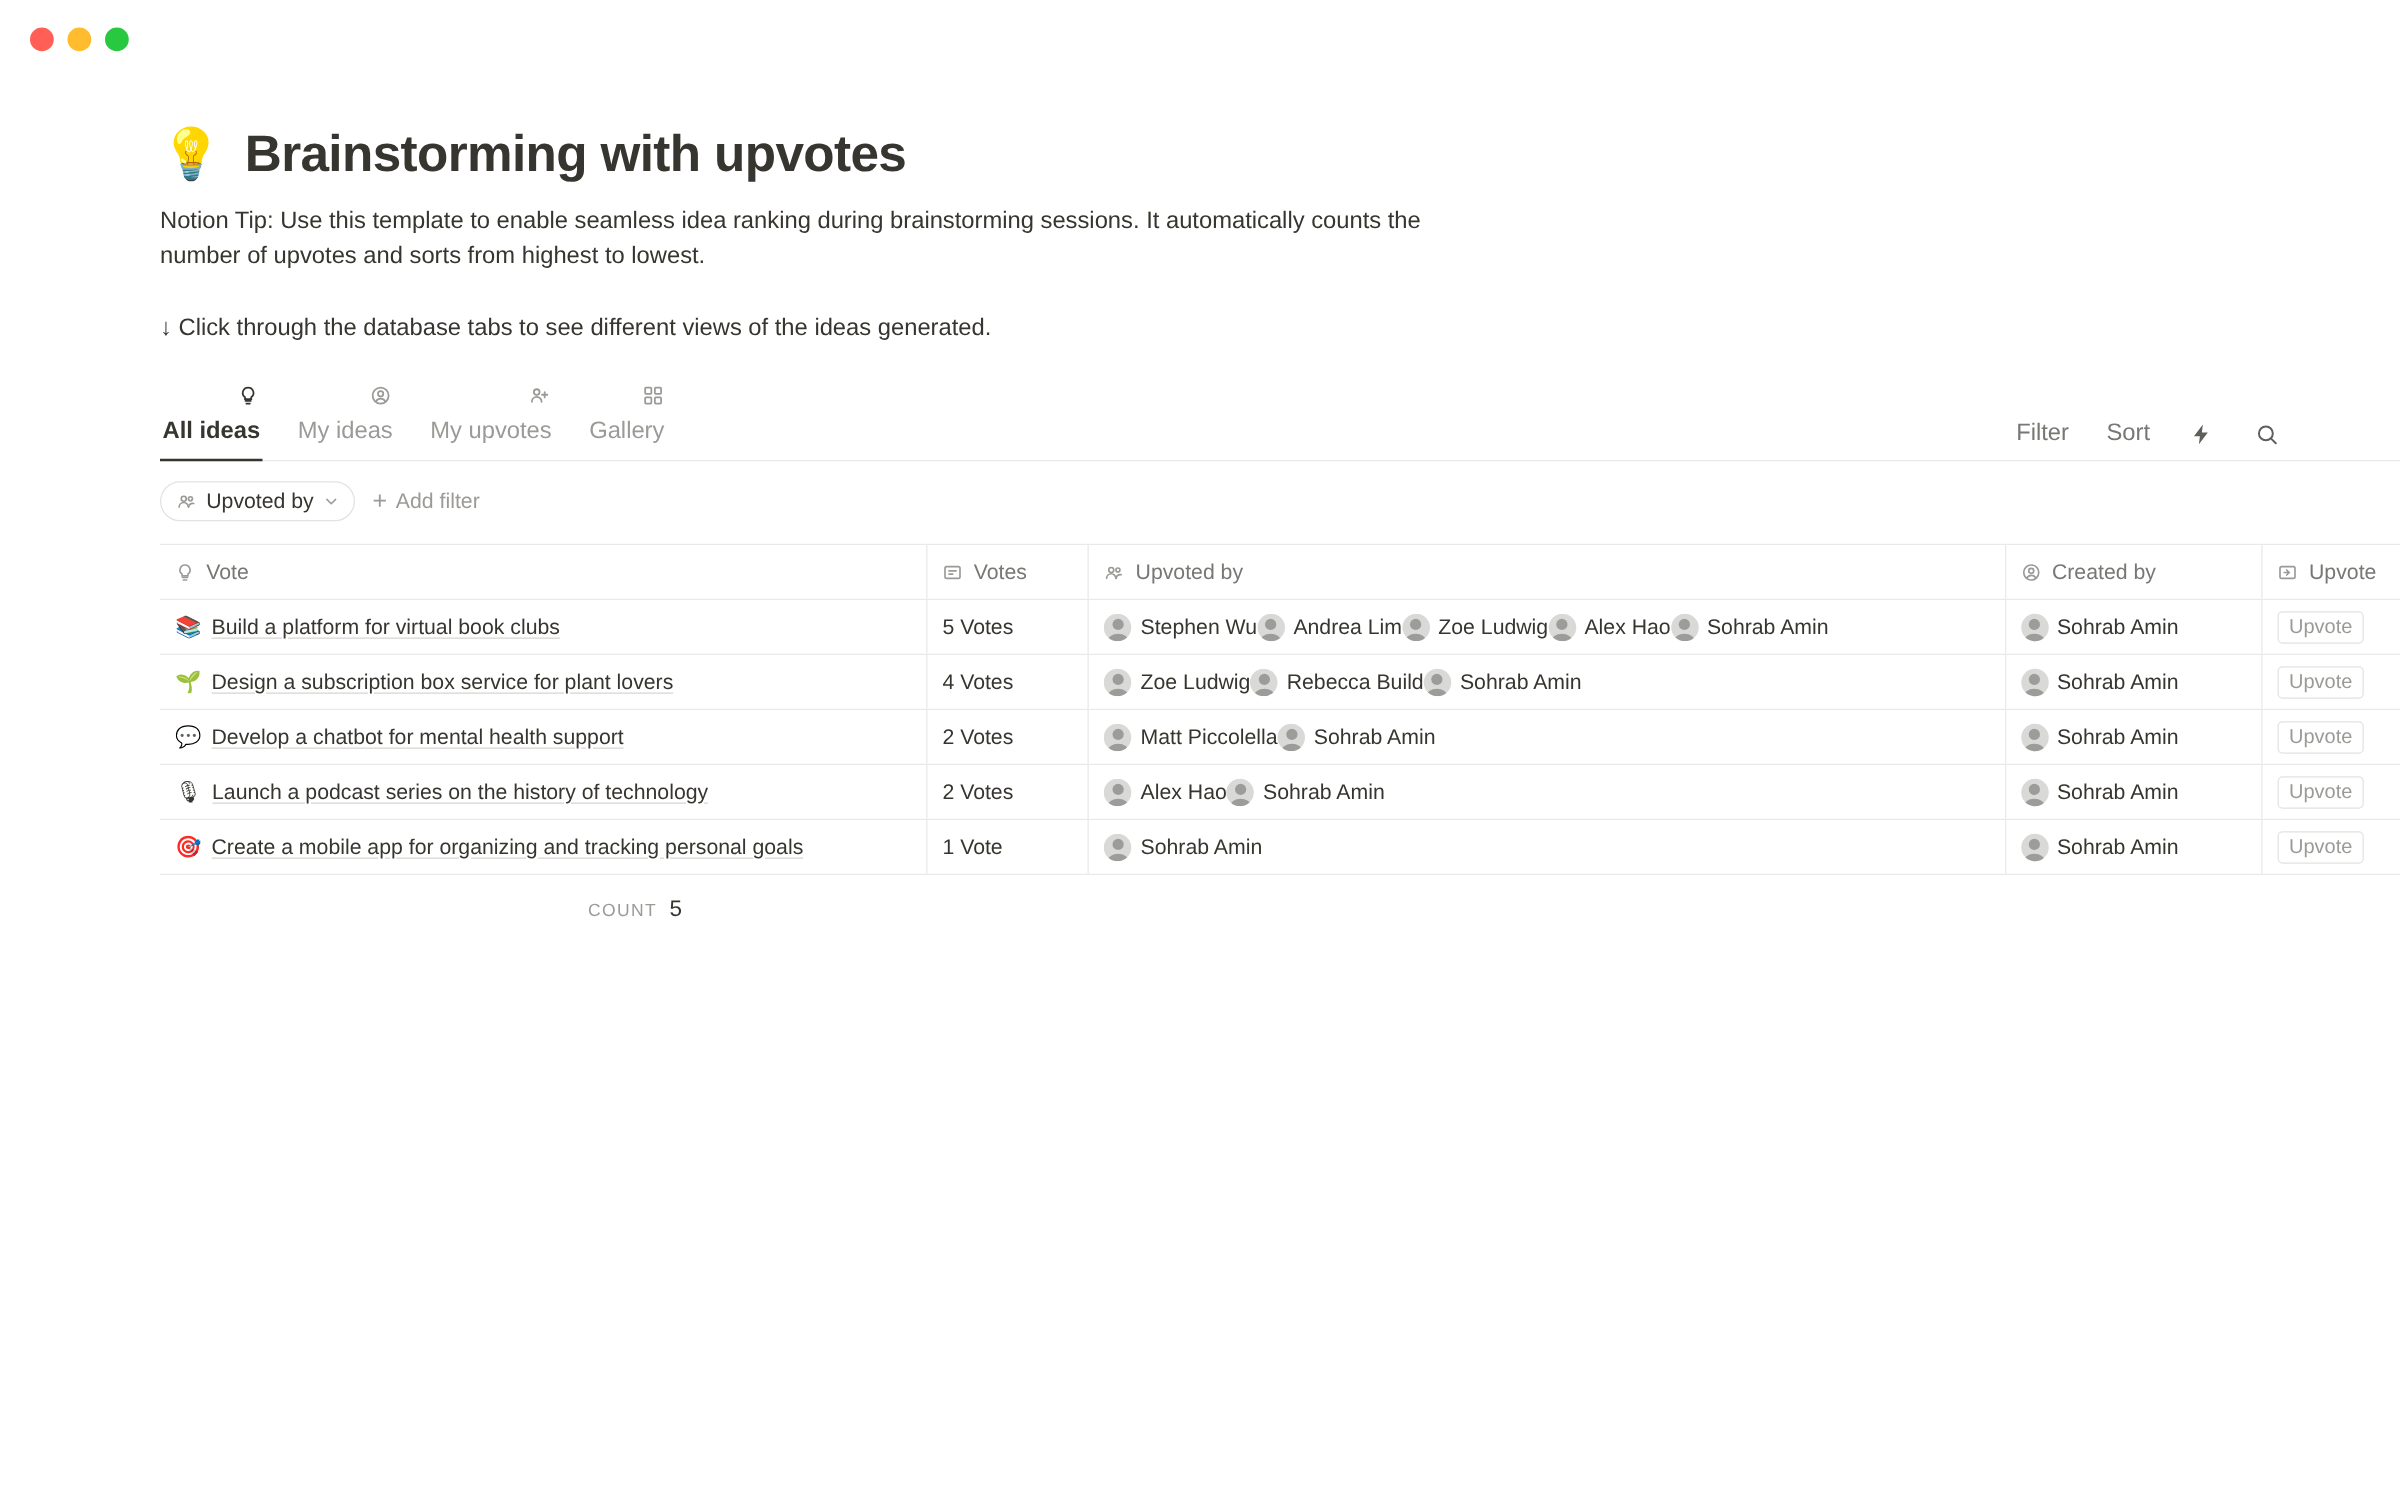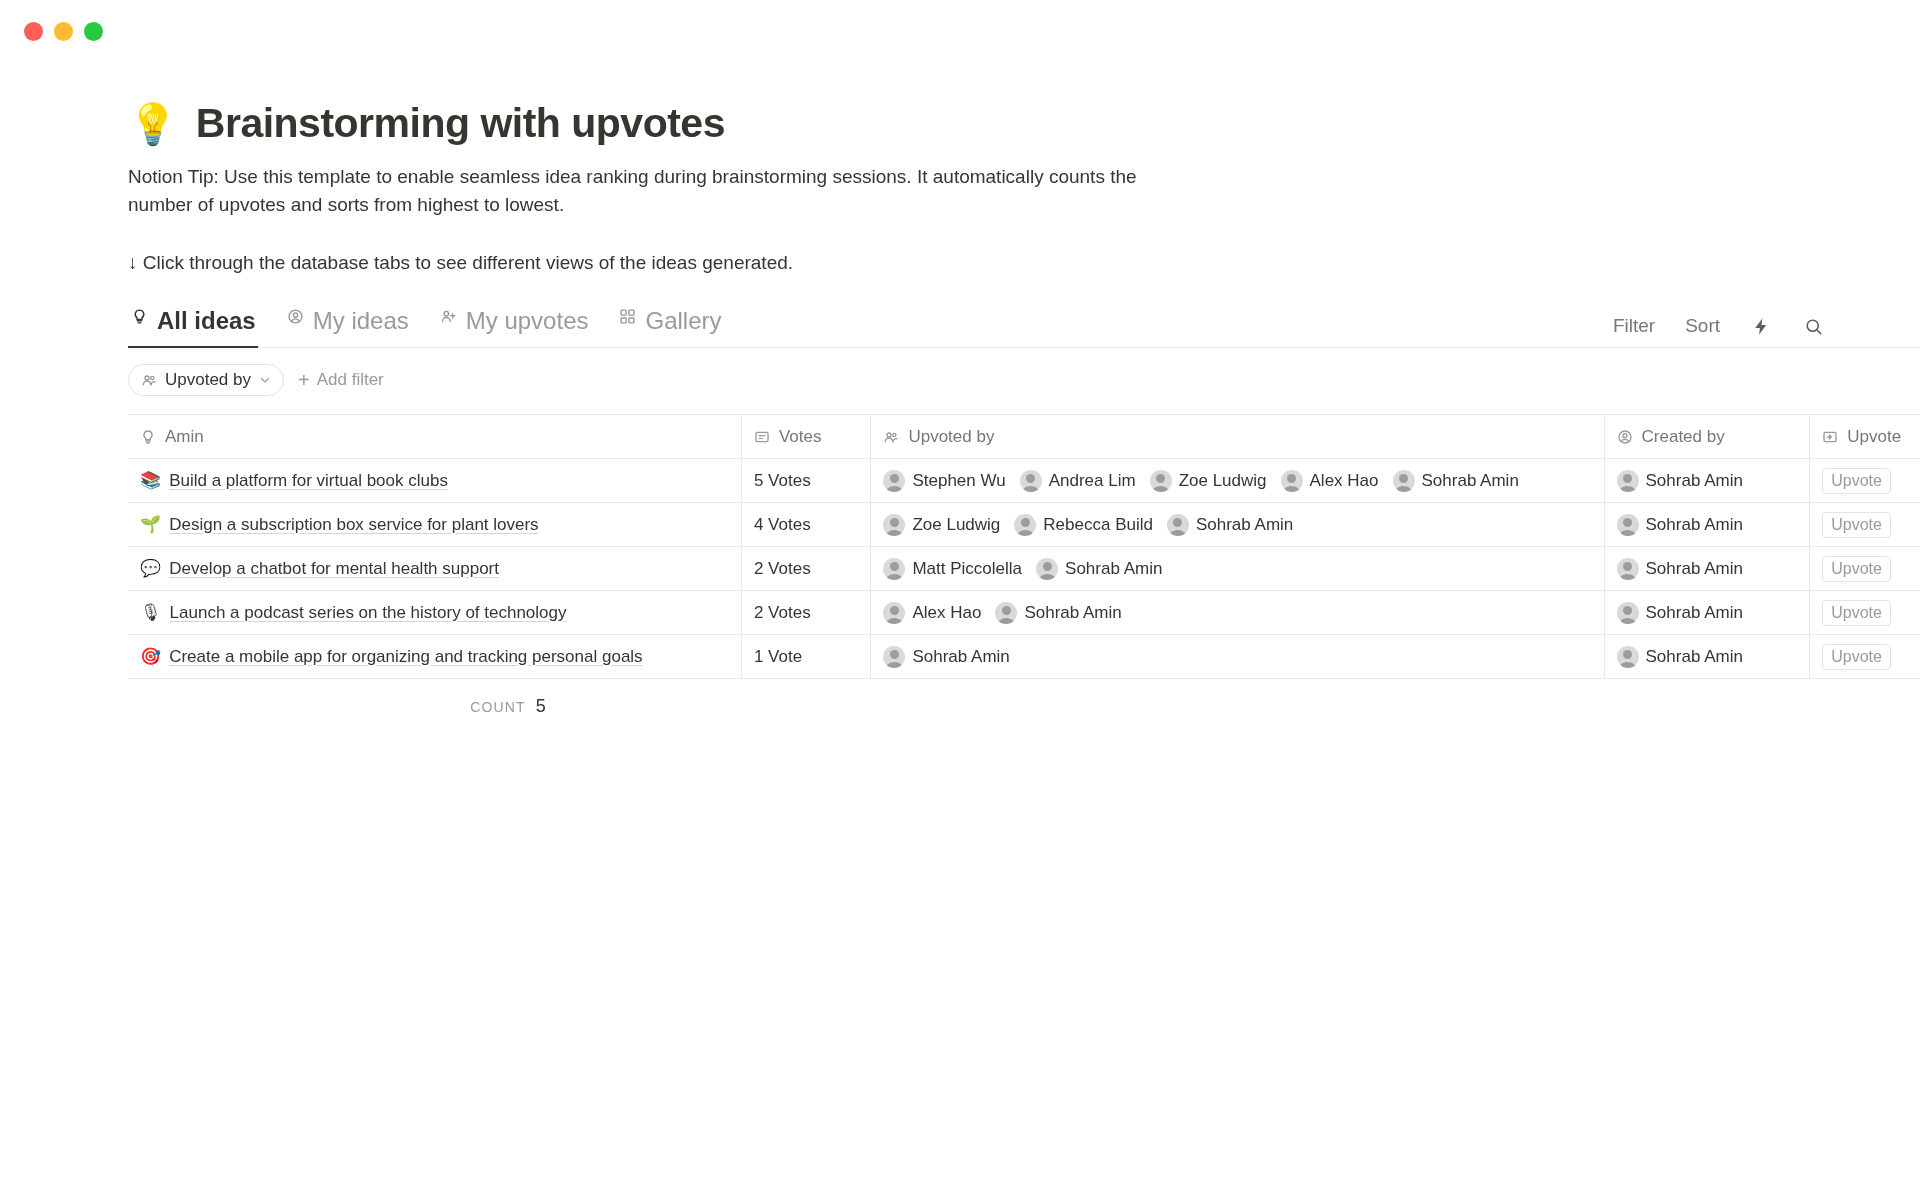--- a/index.html
+++ b/index.html
@@ -67,29 +67,30 @@
     margin-top: 26px;
     display: flex;
     align-items: flex-end;
     justify-content: space-between;
     border-bottom: 1px solid #e9e9e7;
     padding-right: 96px;
   }
   .tabs { display: flex; align-items: flex-end; gap: 26px; }
   .tab {
     display: flex;
-    align-items: flex-start;
+    align-items: flex-end;
     gap: 8px;
     padding: 4px 2px 11px 2px;
-    font-size: 24px;
+    font-size: 19px;
     color: #9b9a97;
     cursor: pointer;
     border-bottom: 2px solid transparent;
     margin-bottom: -1px;
     white-space: nowrap;
+    flex-direction: column;
   }
   .tab.active { color: #37352f; font-weight: bold; border-bottom-color: #37352f; }
   .tab .tico { display: inline-flex; width: 19px; height: 19px; align-items: center; justify-content: center; }
   .tab svg { display: block; }
 
   .db-actions { display: flex; align-items: flex-end; gap: 30px; padding-bottom: 10px; }
   .db-action {
     font-size: 19px;
     color: #787774;
     cursor: pointer;
@@ -204,21 +205,21 @@
   }
   .avatar::before {
     content: "";
     position: absolute;
     left: 50%; bottom: -6px;
     width: 17px; height: 12px;
     margin-left: -8.5px;
     border-radius: 50% 50% 0 0;
     background: rgba(0,0,0,0.28);
   }
-  .people-list { display: flex; align-items: center; gap: 14px; overflow: hidden; justify-content: space-between; }
+  .people-list { display: flex; align-items: center; overflow: hidden; justify-content: space-between; }
 
   .upvote-btn {
     font-size: 16px;
     color: #9b9a97;
     border: 1px solid #e3e2e0;
     border-radius: 4px;
     padding: 3px 8px;
     background: #fff;
     cursor: pointer;
   }
@@ -355,21 +356,21 @@
   <div class="table">
 
     <div class="trow">
       <div class="th c-idea">
         <span class="icon-muted">
           <svg width="16" height="16" viewBox="0 0 24 24" fill="none" stroke="currentColor" stroke-width="2" stroke-linecap="round">
               <path d="M9 18h6M10 21h4"></path>
               <path d="M12 3a6 6 0 0 0-3.5 10.9V16h7v-2.1A6 6 0 0 0 12 3z"></path>
             </svg>
         </span>
-        <span>Amin</span>
+        <span>Vote</span>
       </div>
       <div class="th c-votes">
         <span class="icon-muted">
           <svg width="16" height="16" viewBox="0 0 24 24" fill="none" stroke="currentColor" stroke-width="2">
               <rect x="3" y="5" width="18" height="14" rx="2"></rect>
               <path d="M7 10h10M7 14h6"></path>
             </svg>
         </span>
         <span>Votes</span>
       </div>

